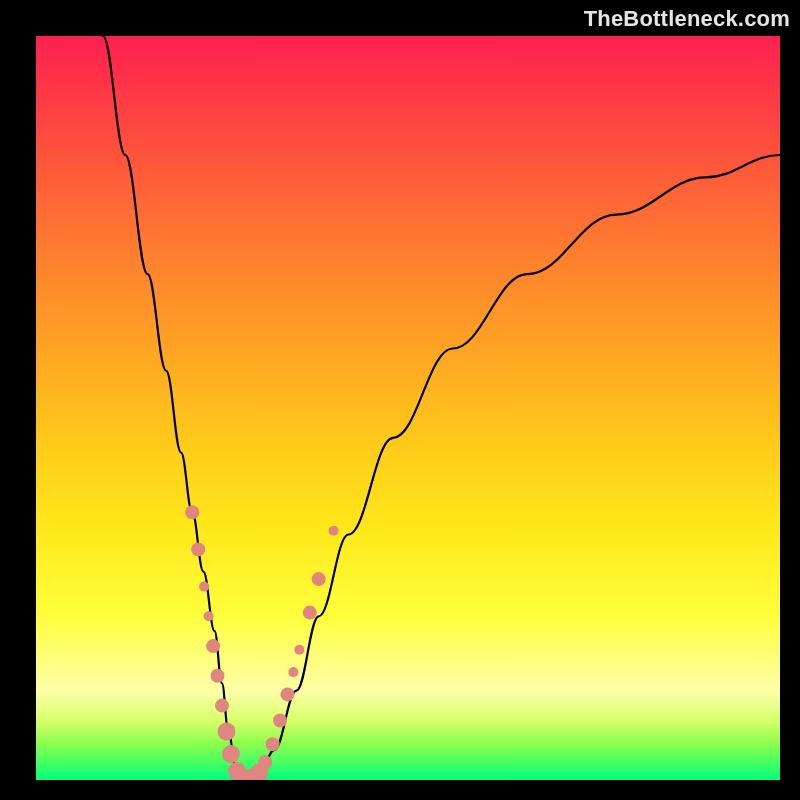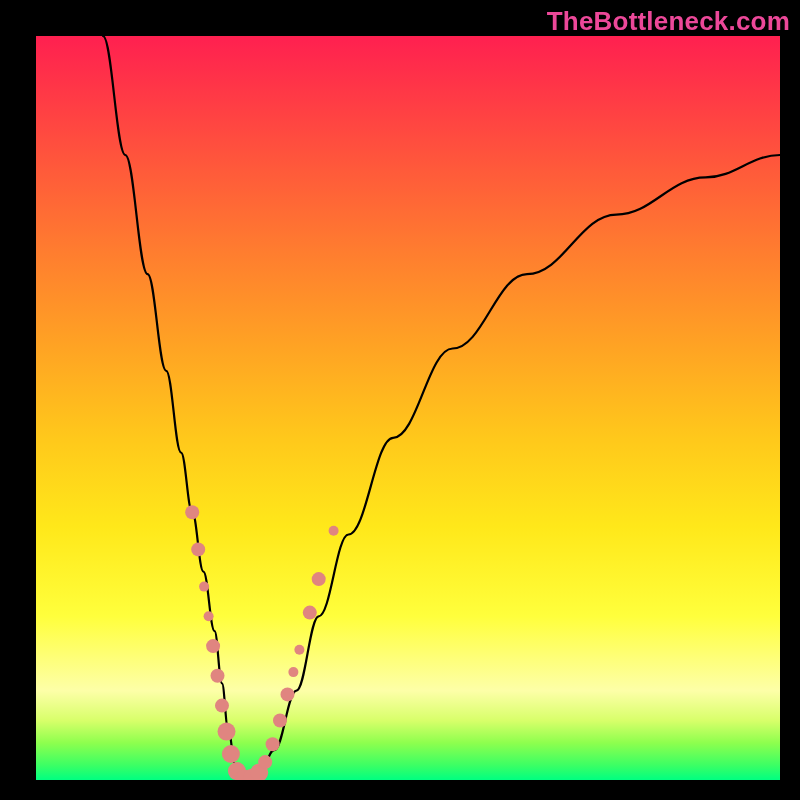--- a/index.html
+++ b/index.html
@@ -30,23 +30,23 @@
       #8eff4e 95%,
       #3cff64 98%,
       #00ff81 100%
     );
   }
   .watermark {
     position: absolute;
     top: 6px;
     right: 10px;
     font-family: Arial, Helvetica, sans-serif;
-    font-size: 26px;
+    font-size: 22px;
     font-weight: 600;
-    color: #ec4899;
+    color: #e5e5e5;
     letter-spacing: 0.2px;
   }
   svg.overlay {
     position: absolute;
     left: 0; top: 0;
     width: 744px; height: 744px;
   }
   .curve {
     fill: none;
     stroke: #000;

